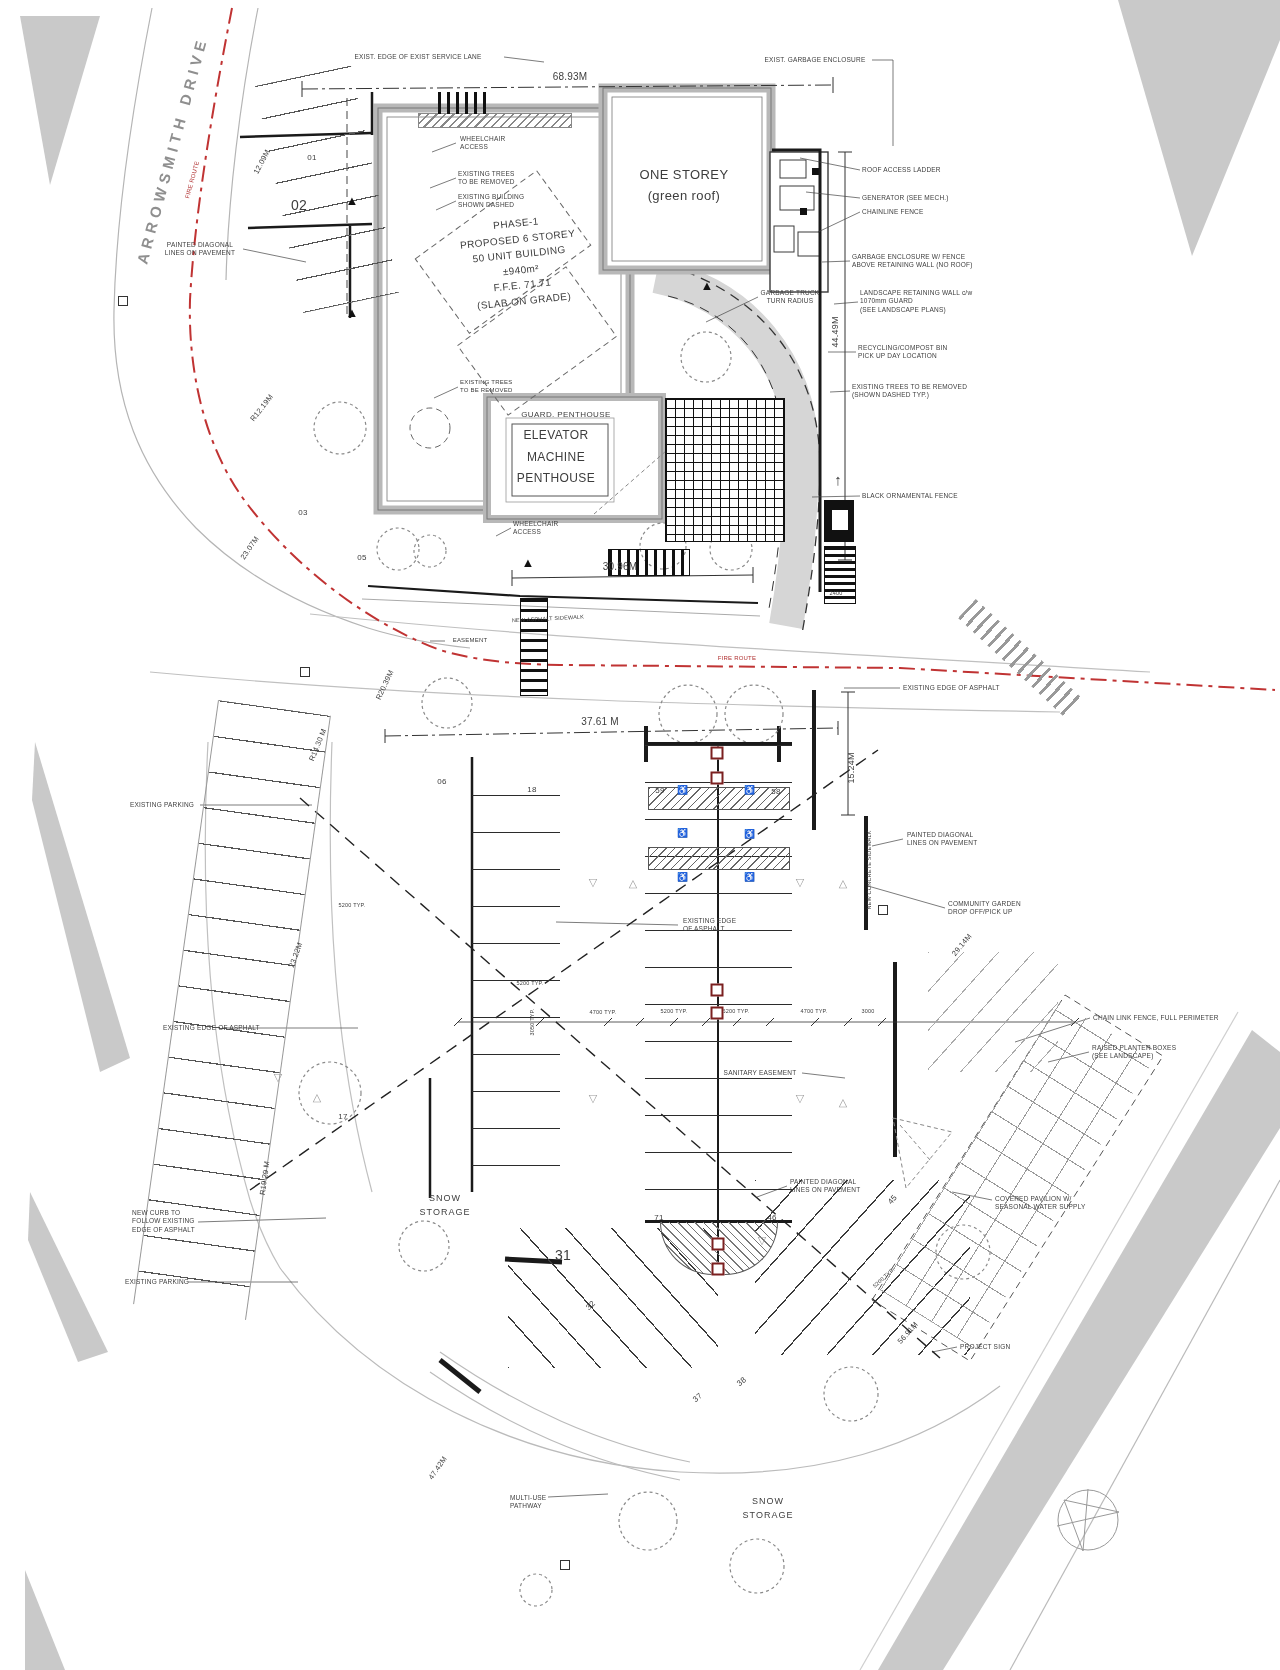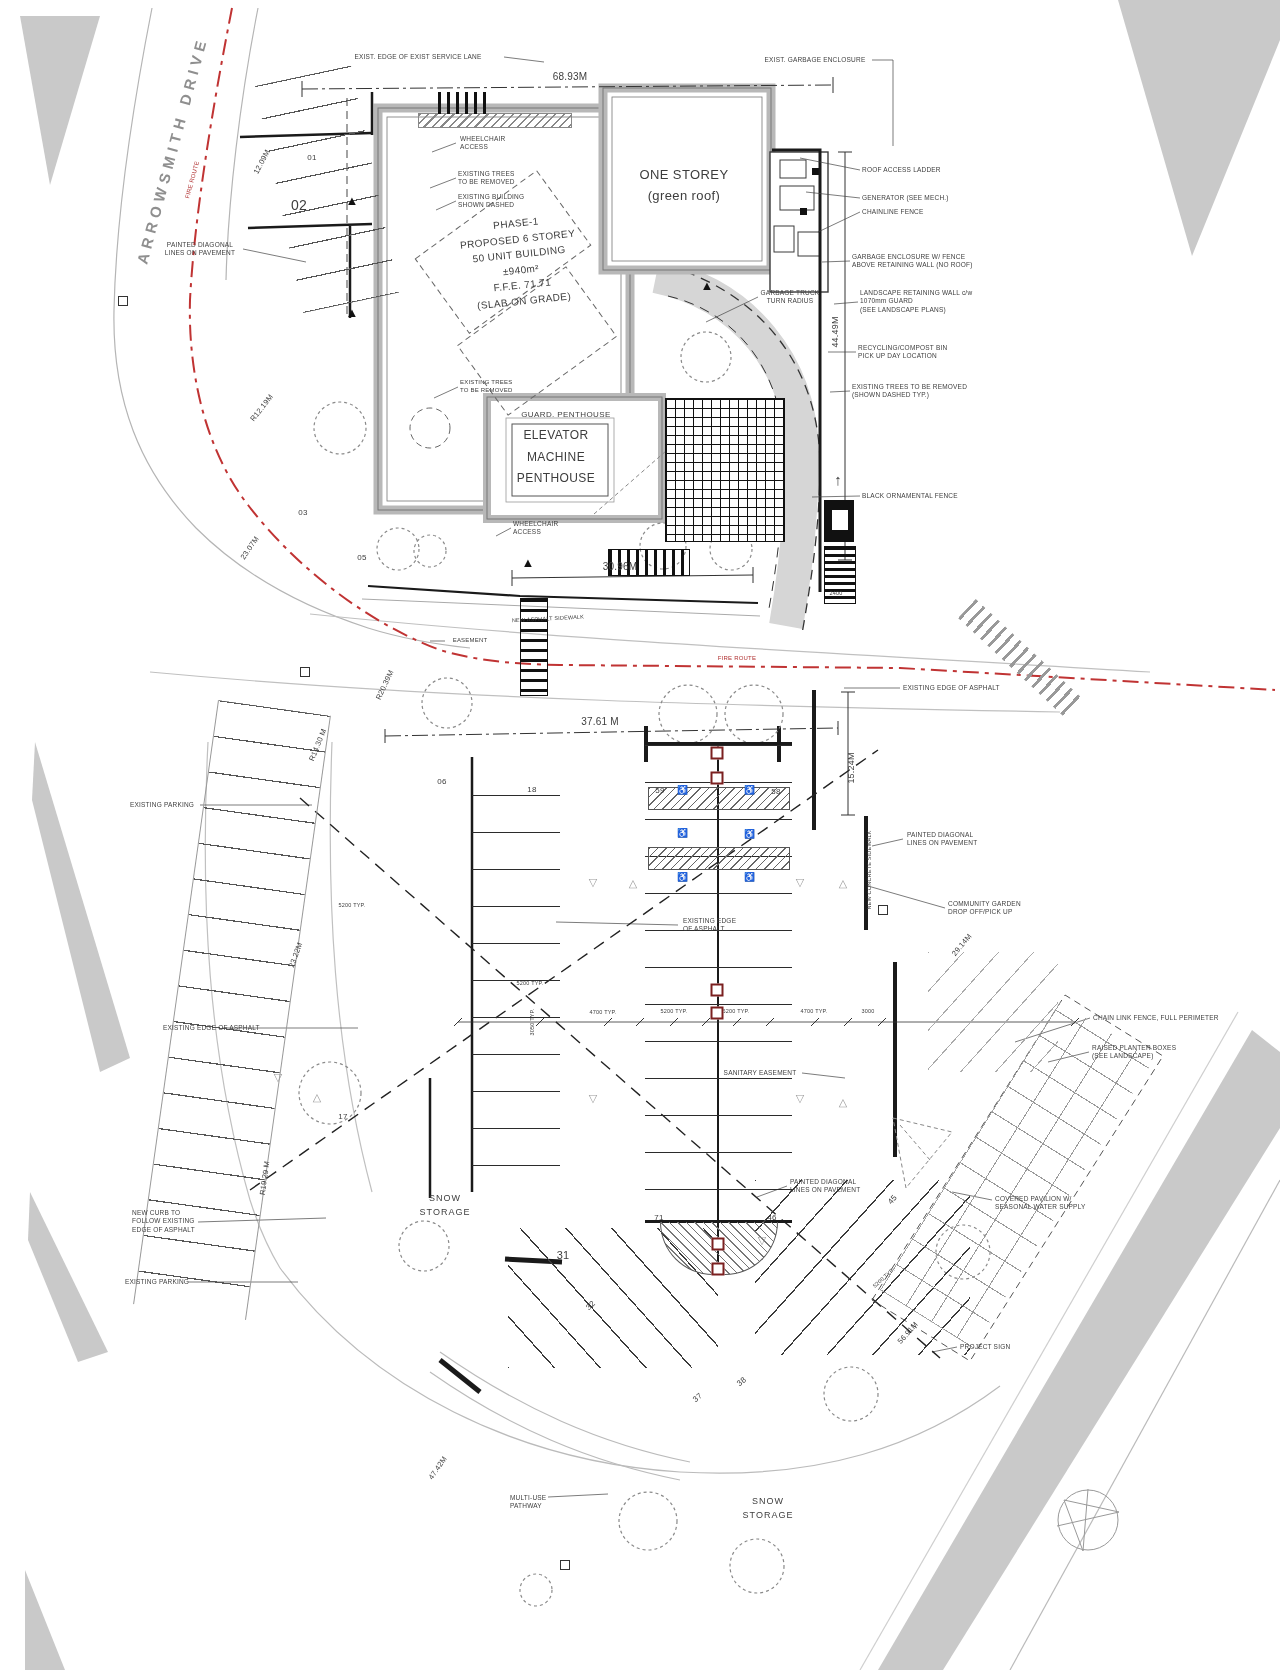--- a/index.html
+++ b/index.html
@@ -375,21 +375,21 @@
       <div class="lbl" style="left: 343px; top: 1117px; font-size: 8px; text-align: center; transform: translate(-50%, -50%) rotate(0deg);">17</div>
       <div class="lbl" style="left: 265px; top: 1178px; font-size: 7.5px; text-align: center; transform: translate(-50%, -50%) rotate(-82deg);">R19.29 M</div>
       <div class="lbl" style="left: 132px; top: 1222px; font-size: 6.5px; text-align: left; transform: translate(0px, -50%) rotate(0deg);">NEW CURB TO
 FOLLOW EXISTING
 EDGE OF ASPHALT</div>
       <div class="lbl" style="left: 659px; top: 1218px; font-size: 8px; text-align: center; transform: translate(-50%, -50%) rotate(0deg);">71</div>
       <div class="lbl" style="left: 772px; top: 1218px; font-size: 8px; text-align: center; transform: translate(-50%, -50%) rotate(0deg);">46</div>
       <div class="lbl" style="left: 893px; top: 1200px; font-size: 8px; text-align: center; transform: translate(-50%, -50%) rotate(-48deg);">45</div>
       <div class="lbl" style="left: 790px; top: 1186px; font-size: 6.5px; text-align: left; transform: translate(0px, -50%) rotate(0deg);">PAINTED DIAGONAL
 LINES ON PAVEMENT</div>
-      <div class="lbl" style="left: 563px; top: 1255px; font-size: 11px; text-align: center; transform: translate(-50%, -50%) rotate(0deg);">31</div>
+      <div class="lbl" style="left: 563px; top: 1255px; font-size: 14px; text-align: center; transform: translate(-50%, -50%) rotate(0deg);">31</div>
       <div class="lbl" style="left: 591px; top: 1306px; font-size: 8px; text-align: center; transform: translate(-50%, -50%) rotate(-42deg);">32</div>
       <div class="lbl" style="left: 125px; top: 1282px; font-size: 6.5px; text-align: left; transform: translate(0px, -50%) rotate(0deg);">EXISTING PARKING</div>
       <div class="lbl" style="left: 884px; top: 1278px; font-size: 5.5px; text-align: center; transform: translate(-50%, -50%) rotate(-42deg);">5200 TYP.</div>
       <div class="lbl" style="left: 995px; top: 1203px; font-size: 6.5px; text-align: left; transform: translate(0px, -50%) rotate(0deg);">COVERED PAVILION W/
 SEASONAL WATER SUPPLY</div>
       <div class="lbl" style="left: 698px; top: 1398px; font-size: 8px; text-align: center; transform: translate(-50%, -50%) rotate(-40deg);">37</div>
       <div class="lbl" style="left: 742px; top: 1382px; font-size: 8px; text-align: center; transform: translate(-50%, -50%) rotate(-40deg);">38</div>
       <div class="lbl" style="left: 960px; top: 1347px; font-size: 6.5px; text-align: left; transform: translate(0px, -50%) rotate(0deg);">PROJECT SIGN</div>
       <div class="lbl" style="left: 908px; top: 1333px; font-size: 7.5px; text-align: center; transform: translate(-50%, -50%) rotate(-48deg);">56.91M</div>
       <div class="lbl" style="left: 510px; top: 1502px; font-size: 6.5px; text-align: left; transform: translate(0px, -50%) rotate(0deg);">MULTI-USE

